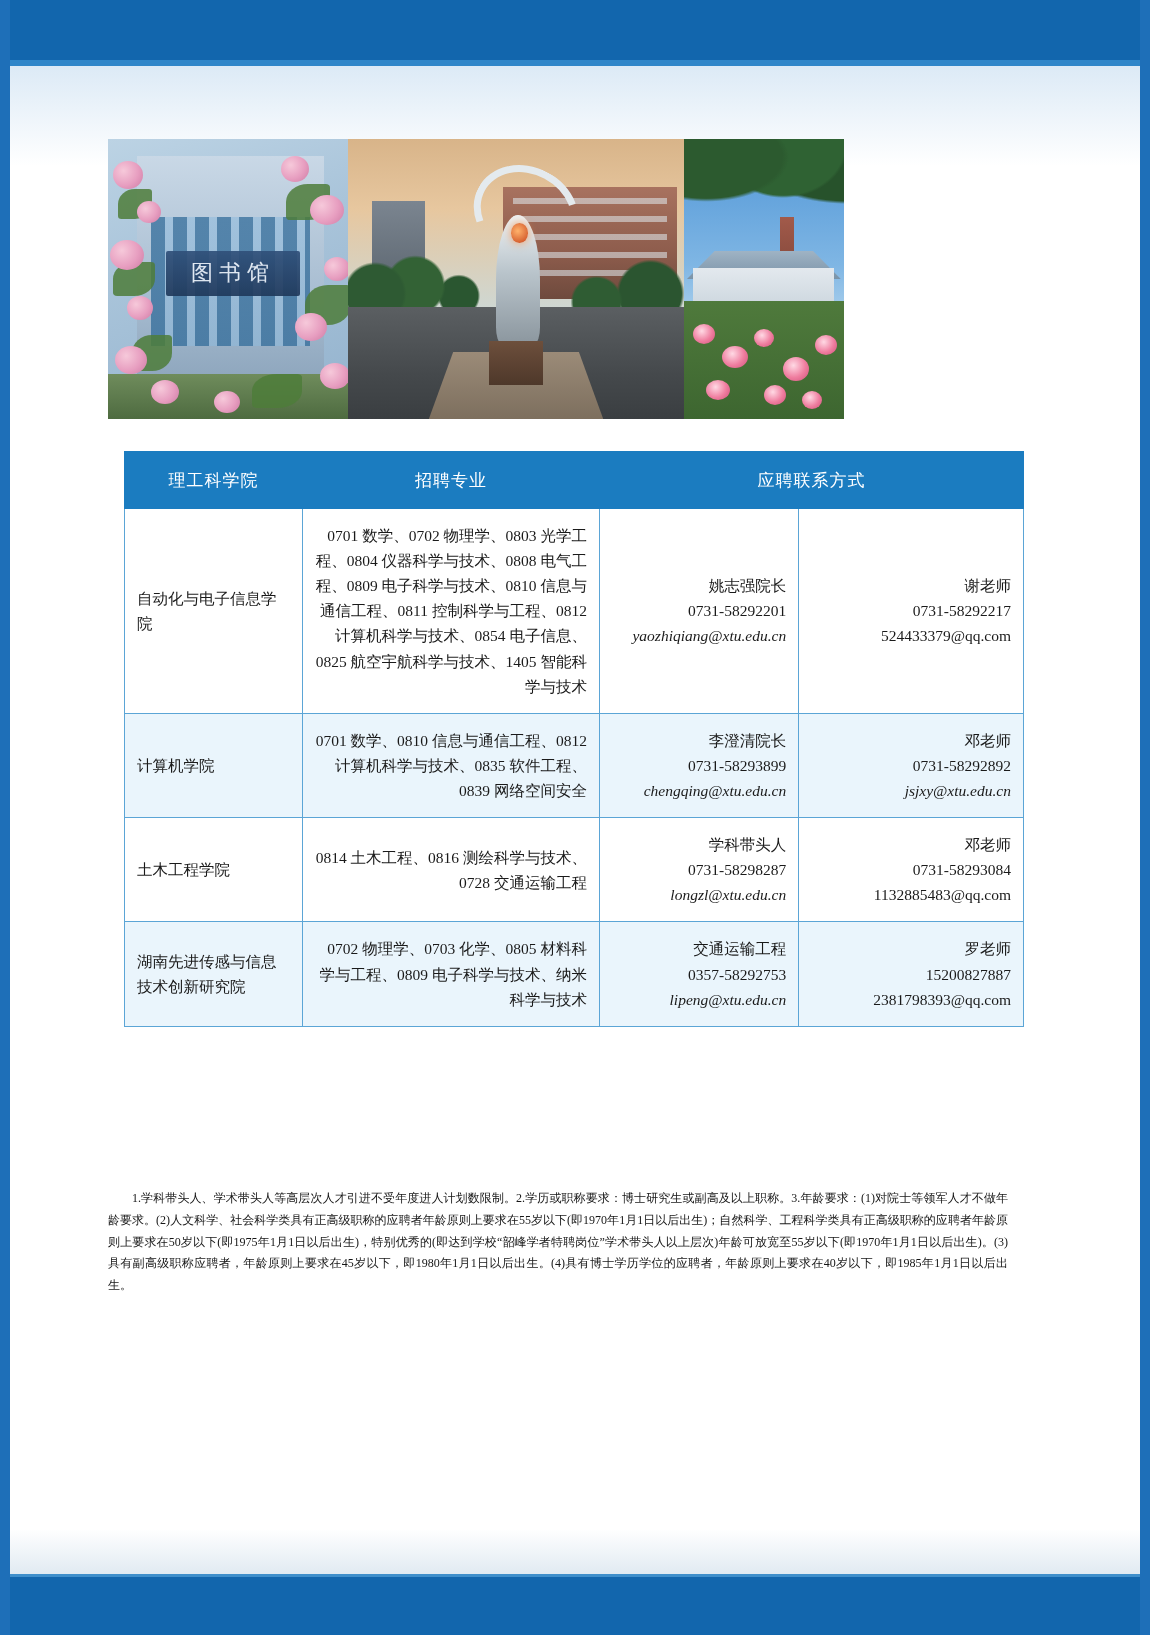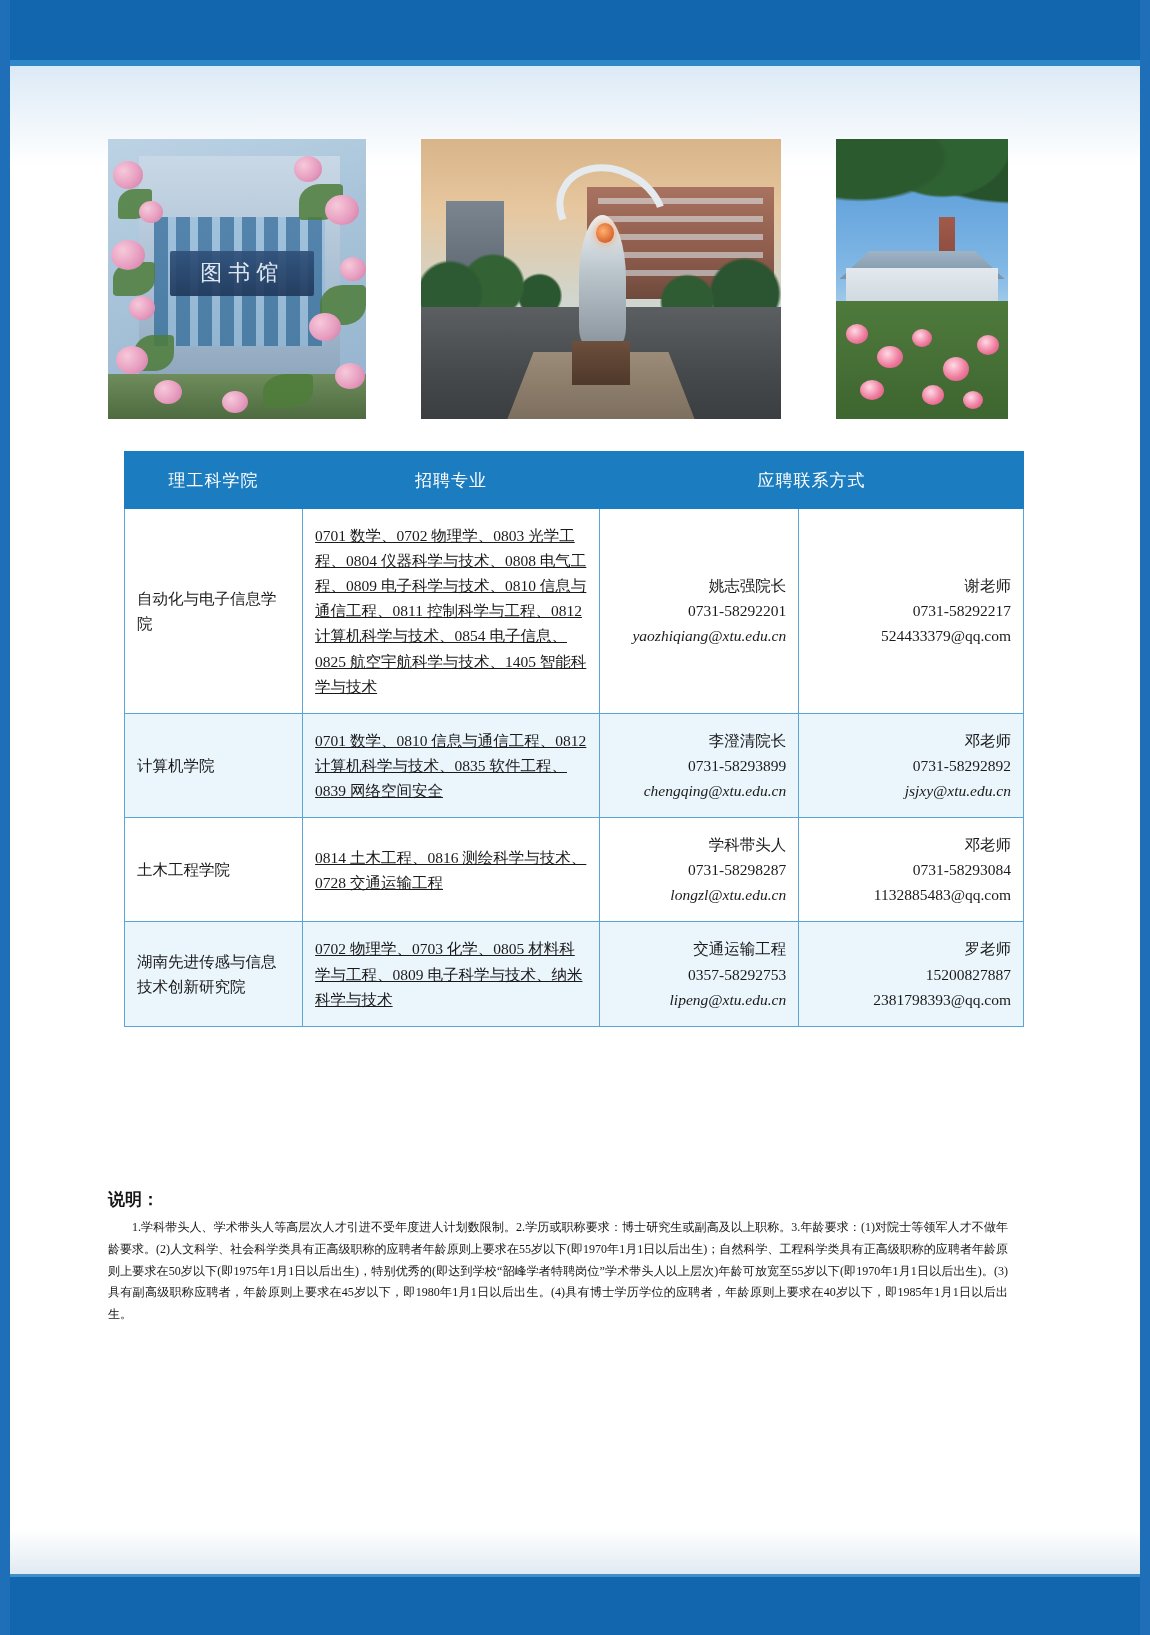--- a/index.html
+++ b/index.html
@@ -85,21 +85,21 @@
     right: 0;
     top: 66px;
     bottom: 106px;
   }
 
   
   .photo-strip {
     position: absolute;
     left: 98px;
     top: 73px;
-    width: 900px;
+    width: 736px;
     height: 280px;
     display: flex;
     justify-content: space-between;
   }
   .photo {
     position: relative;
     overflow: hidden;
     border: 0;
   }
   .photo-1 { width: 258px; height: 280px; }
@@ -269,21 +269,21 @@
     padding: 14px 12px;
     line-height: 1.62;
   }
   .row-even td { background: #ffffff; }
   .row-odd td { background: #eaf5fc; }
   .col-college { width: 168px; }
   .col-major  { width: 280px; }
   .col-c1     { width: 188px; }
   .col-c2     { width: 212px; }
   .cell-college { text-align: left; padding-left: 16px; margin-left: 38px; }
-  .cell-major { text-align: left; text-decoration: underline; }
+  .cell-major { text-align: right; }
   .contact-line { display: block; white-space: nowrap; text-align: right; }
   .contact-mail { font-style: italic; }
 
   
   .notes {
     position: absolute;
     left: 98px;
     top: 1122px;
     width: 900px;
     color: #161616;
@@ -441,21 +441,20 @@
                 <span class="contact-line">罗老师</span>
                 <span class="contact-line">15200827887</span>
                 <span class="contact-line">2381798393@qq.com</span>
               </td>
             </tr>
           </tbody>
         </table>
       </div>
 
       <div class="notes">
-        <div class="notes-title">说明：</div>
         <div class="notes-body">1.学科带头人、学术带头人等高层次人才引进不受年度进人计划数限制。2.学历或职称要求：博士研究生或副高及以上职称。3.年龄要求：(1)对院士等领军人才不做年龄要求。(2)人文科学、社会科学类具有正高级职称的应聘者年龄原则上要求在55岁以下(即1970年1月1日以后出生)；自然科学、工程科学类具有正高级职称的应聘者年龄原则上要求在50岁以下(即1975年1月1日以后出生)，特别优秀的(即达到学校“韶峰学者特聘岗位”学术带头人以上层次)年龄可放宽至55岁以下(即1970年1月1日以后出生)。(3)具有副高级职称应聘者，年龄原则上要求在45岁以下，即1980年1月1日以后出生。(4)具有博士学历学位的应聘者，年龄原则上要求在40岁以下，即1985年1月1日以后出生。</div>
       </div>
 
     </div>
 
     <div class="bottom-gradient"></div>
     <div class="bottom-hairline"></div>
     <div class="bottom-band"></div>
   </div>
 </div>

